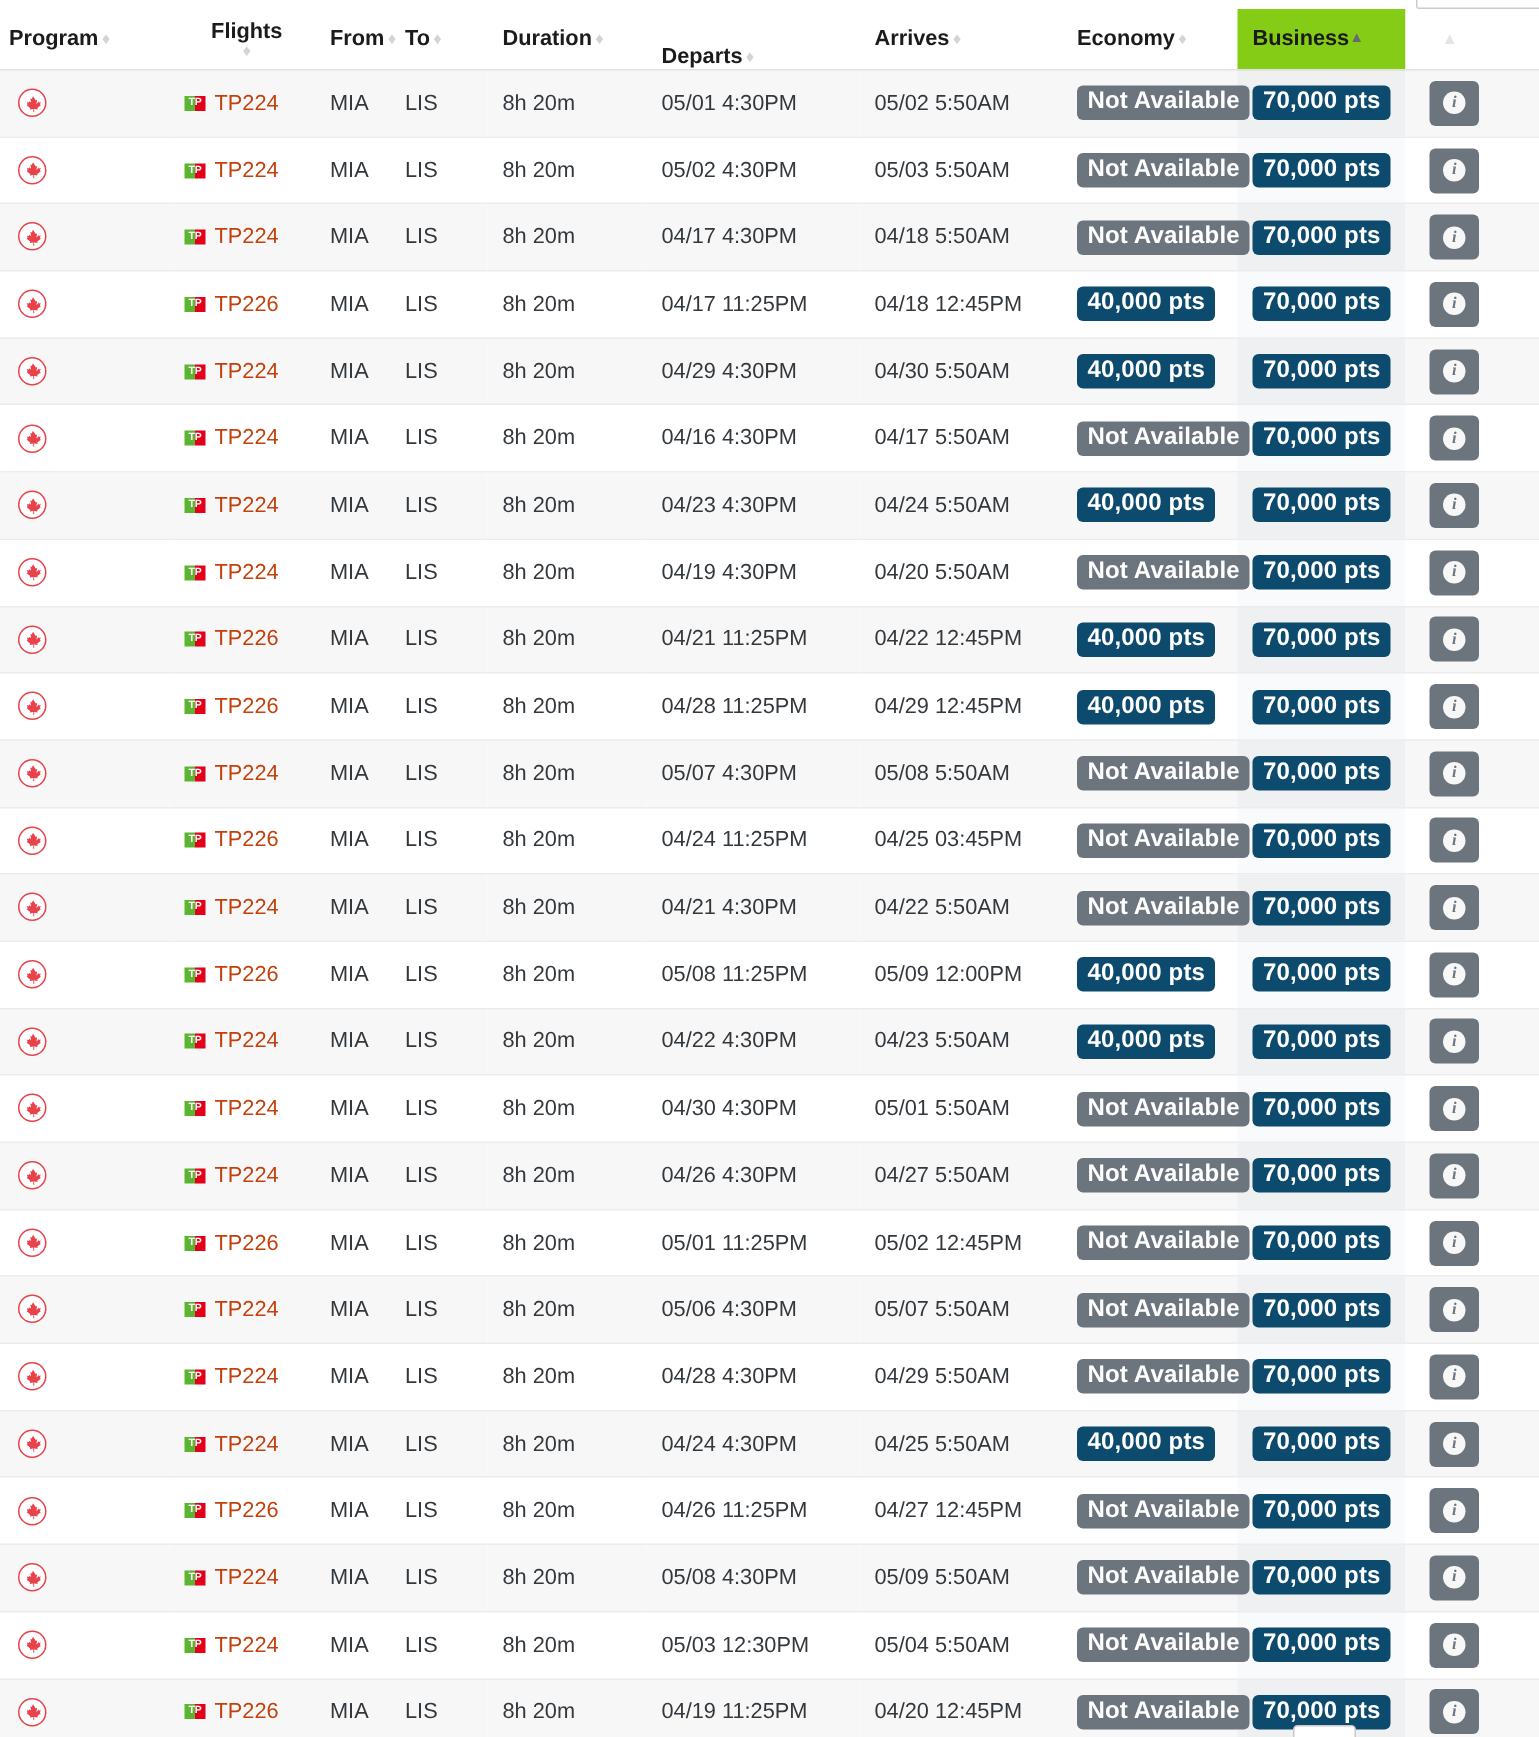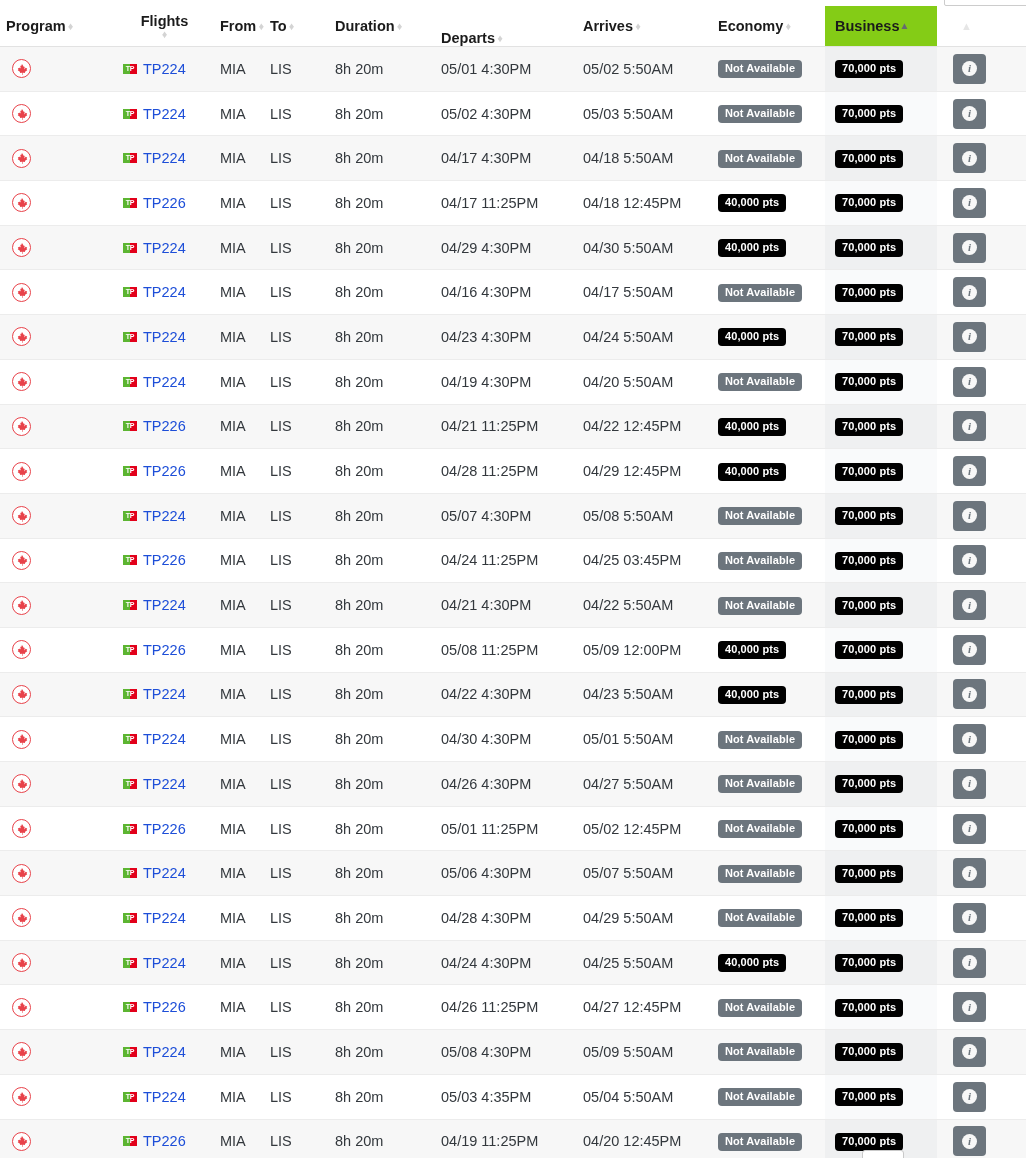--- a/index.html
+++ b/index.html
@@ -138,36 +138,36 @@
     position: absolute; left: 0; top: 0;
     width: 14px; height: 10px;
     color: #ffffff;
     font-family: "Liberation Sans", sans-serif;
     font-size: 7px;
     font-weight: bold;
     line-height: 10px;
     text-align: center;
     letter-spacing: -0.2px;
   }
-  .flight-num { font-size: 14.5px; color: #1d4ed8; }
+  .flight-num { font-size: 14.5px; color: #c2410c; }
 
   
   .badge {
     display: inline-block;
     padding: 3px 7px 4px 7px;
     border-radius: 4px;
-    font-size: 11px;
+    font-size: 16px;
     font-weight: bold;
     line-height: 1;
     color: #ffffff;
     letter-spacing: 0.1px;
     white-space: nowrap;
   }
   .badge-na    { background: #6c757d; }
-  .badge-avail { background: #000000; }
+  .badge-avail { background: #0c4a6e; }
 
   .cell-badge-eco { padding-left: 10px; }
   .cell-badge-biz { padding-left: 10px; }
 
   
   .info-btn {
     width: 33px; height: 30px;
     background: #6c757d;
     border: none;
     border-radius: 4px;
@@ -909,21 +909,21 @@
               <span class="g"></span>
               <span class="r"></span>
               <span class="t">TP</span>
             </span>
             <span class="flight-num">TP224</span>
           </div>
         </td>
         <td class="c-from pad-l-10">MIA</td>
         <td class="c-to pad-l-10">LIS</td>
         <td class="c-duration pad-l-10">8h 20m</td>
-        <td class="c-departs pad-l-10">05/03 4:35PM</td>
+        <td class="c-departs pad-l-10">05/03 12:30PM</td>
         <td class="c-arrives pad-l-10">05/04 5:50AM</td>
         <td class="c-economy cell-badge-eco"><span class="badge badge-na">Not Available</span></td>
         <td class="c-business cell-badge-biz"><span class="badge badge-avail">70,000 pts</span></td>
         <td class="c-action"><button class="info-btn">
             <span class="info-circle">i</span>
           </button></td>
       </tr>
       <tr class="odd">
         <td class="c-program"><span class="program-logo">
             <svg width="12" height="12" viewBox="0 0 24 24" aria-hidden="true">

